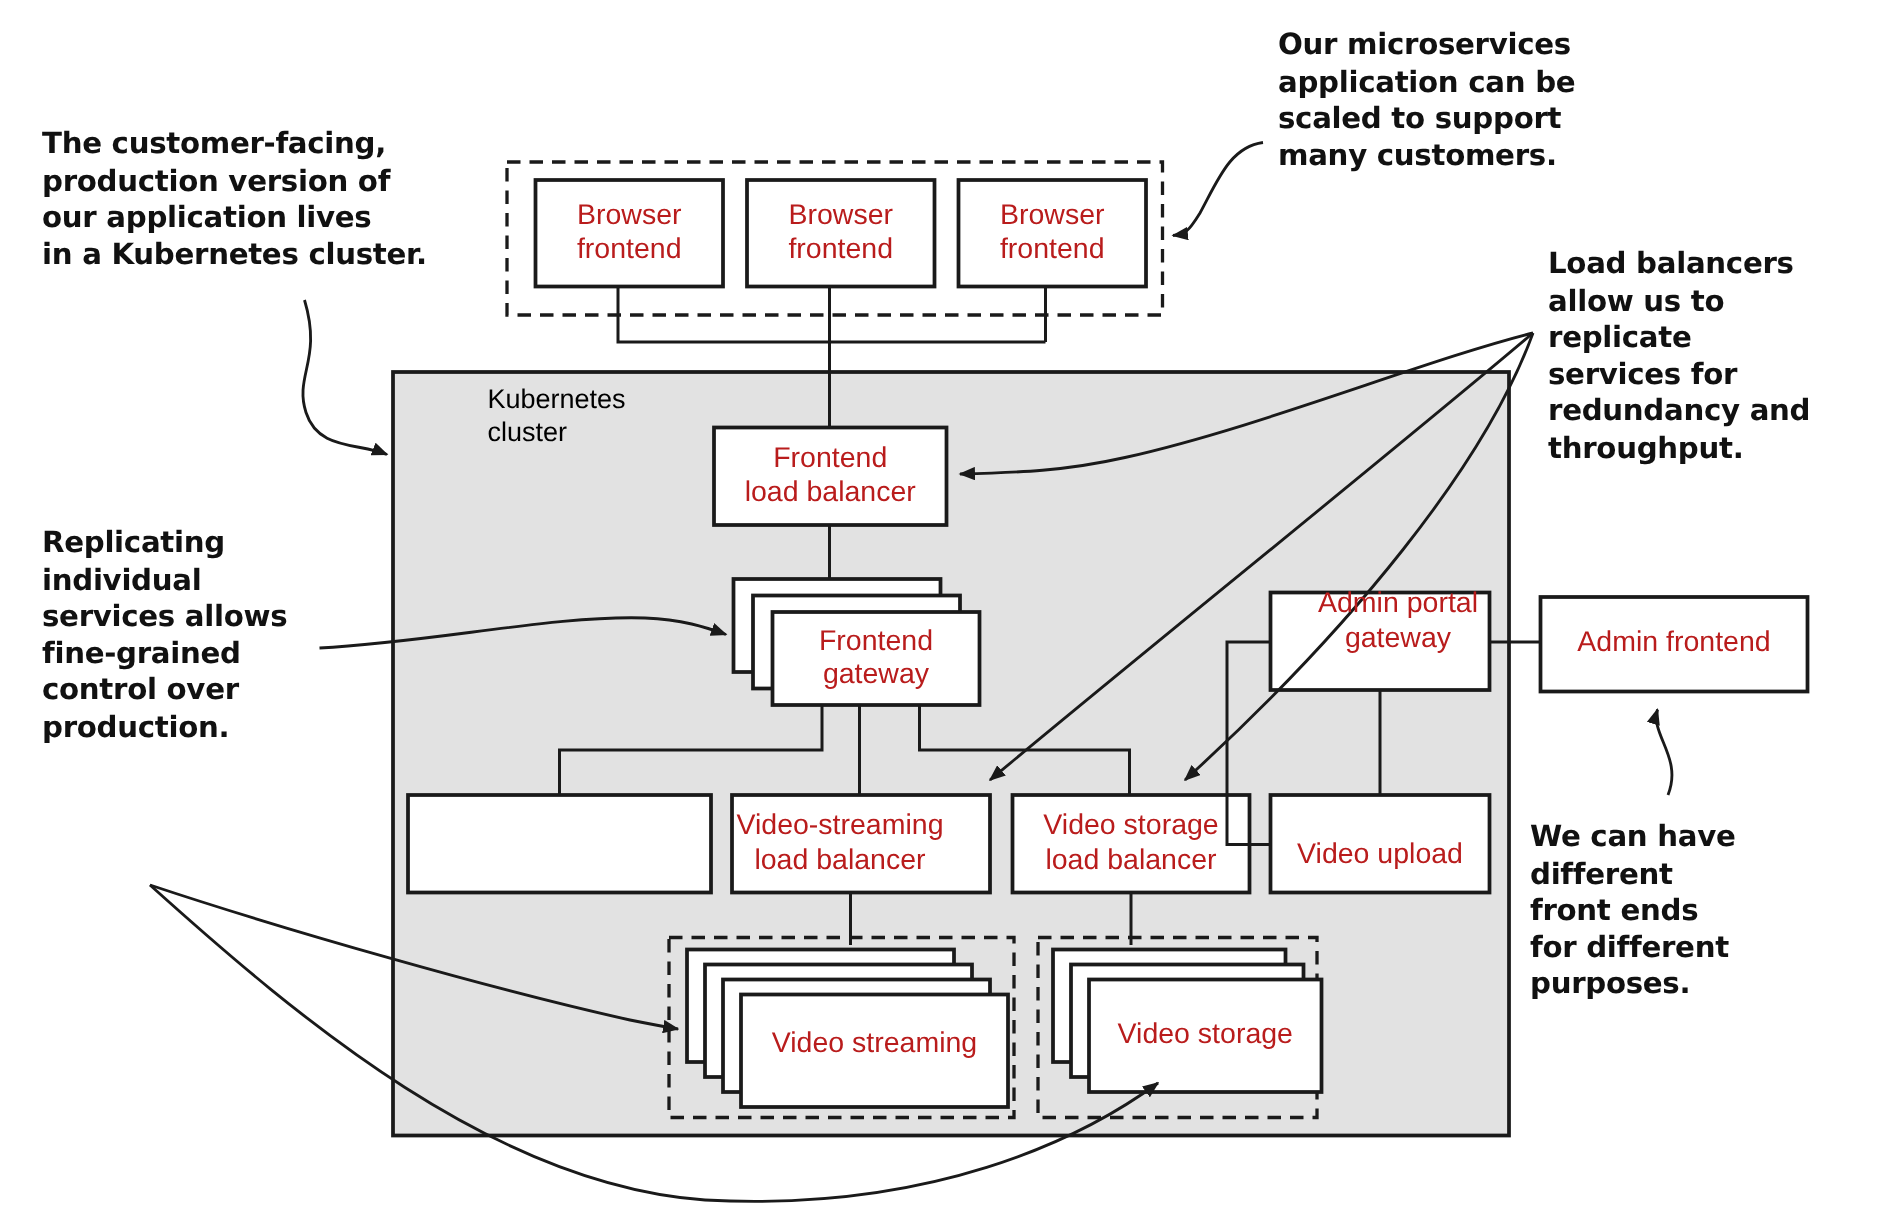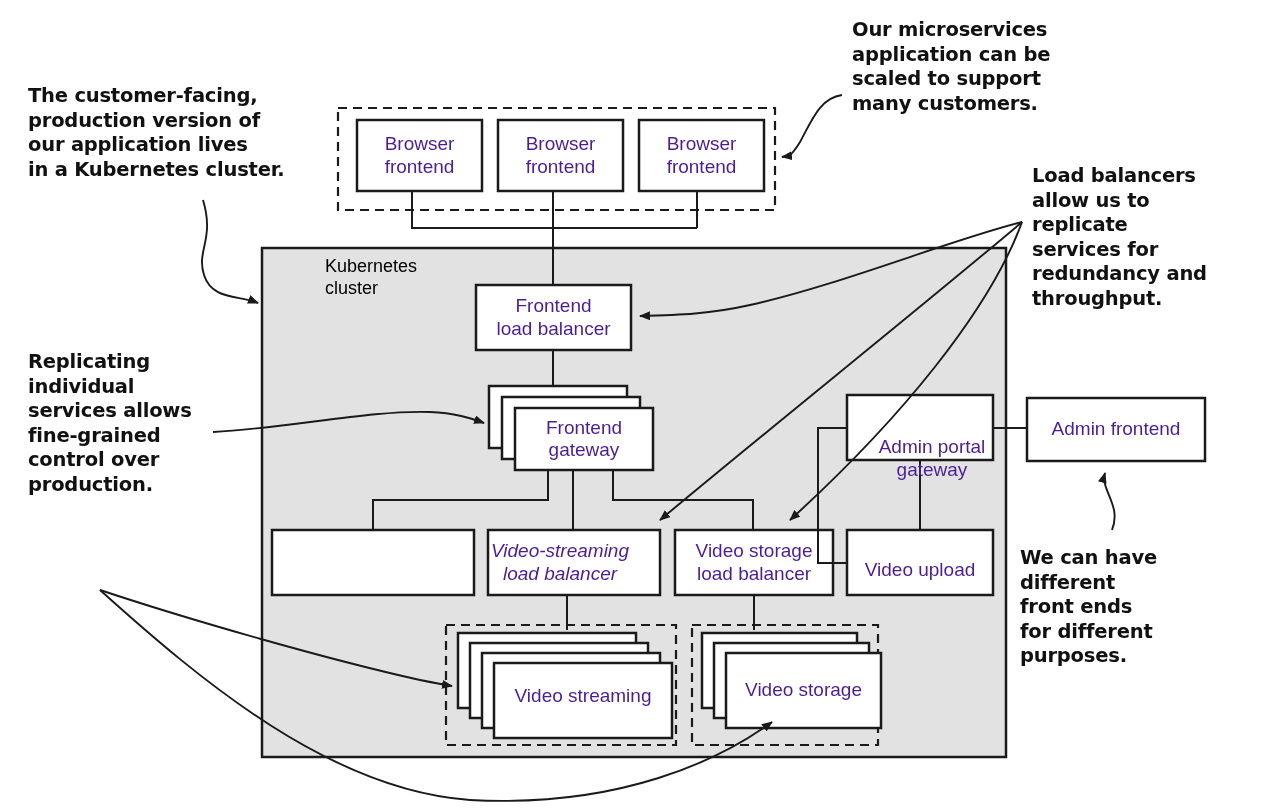--- a/index.html
+++ b/index.html
@@ -23,21 +23,21 @@
     height: 812px;
   }
   .node-label {
     position: absolute;
     display: flex;
     align-items: center;
     justify-content: center;
     text-align: center;
     font-family: "Liberation Sans", sans-serif;
     font-size: 19px;
-    color: #4c1d95;
+    color: #b91c1c;
     line-height: 1.18;
     white-space: pre-line;
     pointer-events: none;
   }
   .region-label {
     position: absolute;
     font-family: Liberation Sans, sans-serif;
     font-size: 18px;
     color: #000000;
     line-height: 1.2;
@@ -169,27 +169,27 @@
   <div class="node-label" style="left:639px; top:120px; width:125px; height:71px;">Browser
 frontend</div>
 
   <div class="node-label" style="left:476px; top:285px; width:155px; height:65px;">Frontend
 load balancer</div>
 
   <div class="node-label" style="left:515px; top:408px; width:138px; height:62px;">Frontend
 gateway</div>
 
 
-  <div class="node-label" style="left:486px; top:530px; width:148px; height:65px;font-style:italic;">Video-streaming
+  <div class="node-label" style="left:486px; top:530px; width:148px; height:65px;">Video-streaming
 load balancer</div>
 
   <div class="node-label" style="left:675px; top:530px; width:158px; height:65px;">Video storage
 load balancer</div>
 
-  <div class="node-label" style="left:847px; top:417px; width:146px; height:83px;padding-left:12px;">Admin portal
+  <div class="node-label" style="left:847px; top:373px; width:146px; height:83px;padding-left:12px;">Admin portal
 gateway</div>
 
   <div class="node-label" style="left:1027px; top:398px; width:178px; height:63px;">Admin frontend</div>
 
   <div class="node-label" style="left:847px; top:530px; width:146px; height:81px;text-align:right;">Video upload</div>
 
   <div class="node-label" style="left:494px; top:663px; width:178px; height:67px;">Video streaming</div>
 
   <div class="node-label" style="left:726px; top:653px; width:155px; height:75px;">Video storage</div>
 

